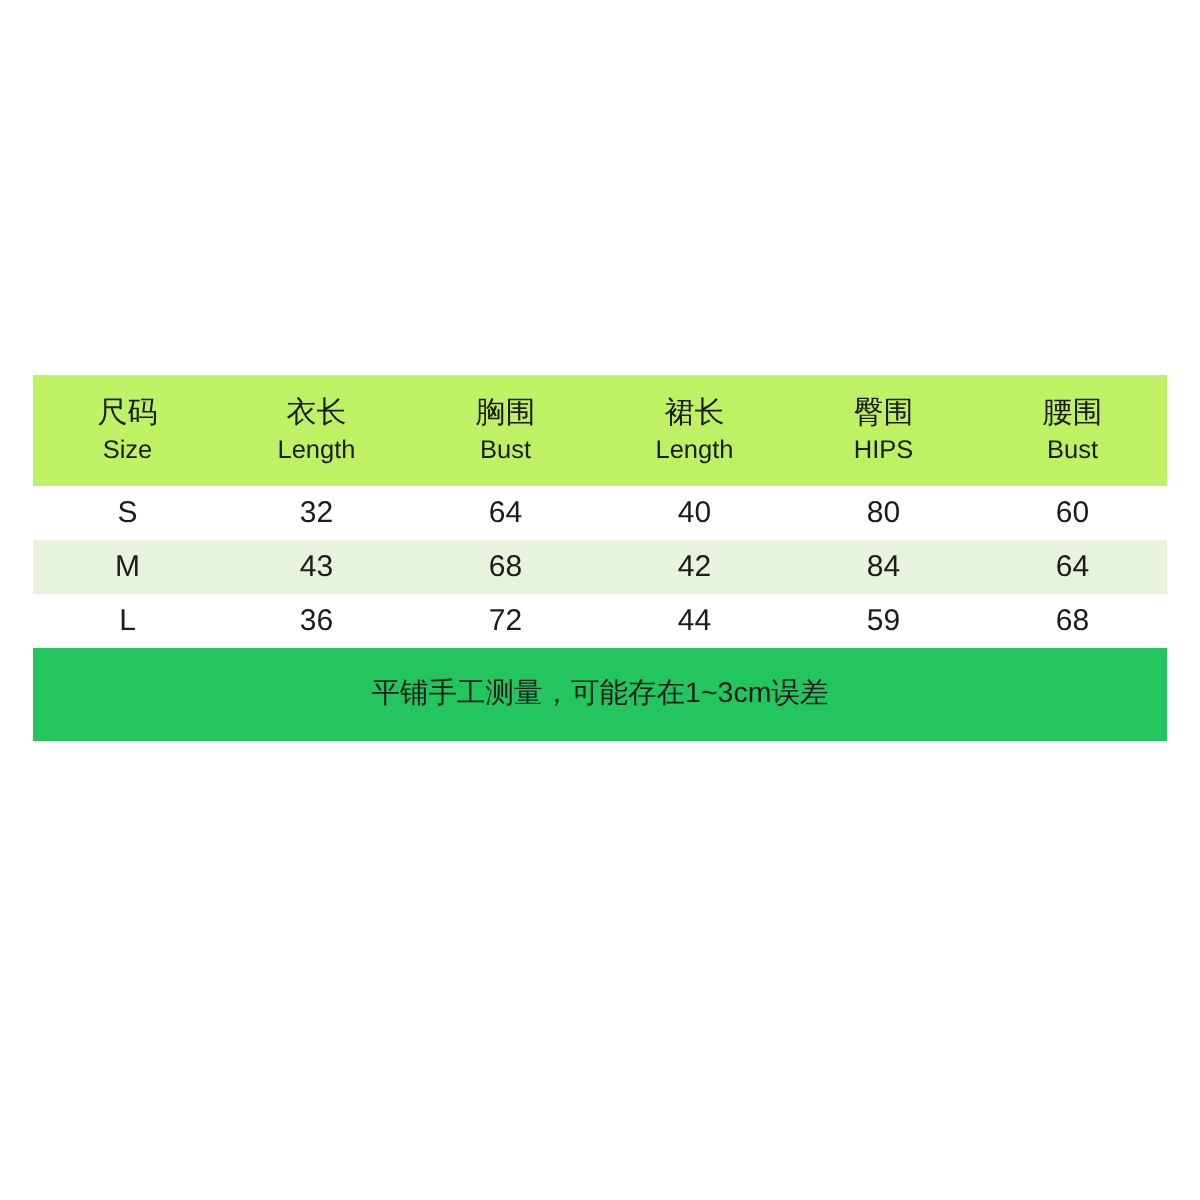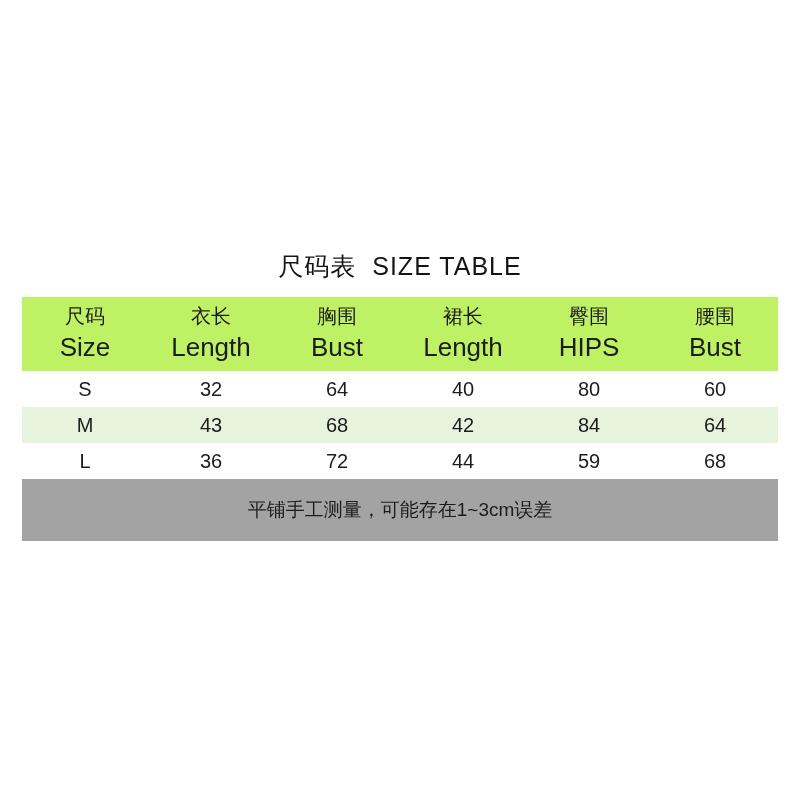--- a/index.html
+++ b/index.html
@@ -53,50 +53,49 @@
     height: 62px;
     padding: 6px 0;
   }
   .head-cn {
     display: block;
     font-size: 20px;
     line-height: 1.35;
   }
   .head-en {
     display: block;
-    font-size: 26px;
+    font-size: 17px;
     line-height: 1.35;
   }
   tr.data-row td {
     height: 36px;
     font-size: 20px;
   }
   tr.row-odd td {
     background: #ffffff;
   }
   tr.row-even td {
     background: #e7f3dd;
   }
   tr.note-row td {
-    background: #a3a3a3;
+    background: #22c55e;
     height: 62px;
     font-size: 19px;
     color: #1c1c1c;
   }
   .note-text {
     display: block;
     line-height: 62px;
   }
 </style>
 </head>
 <body>
 
 <div class="page">
   <div class="size-table-wrap">
-    <div class="table-title">尺码表  SIZE TABLE</div>
     <table class="size-table">
       <tbody>
         <tr class="head-row">
           <td>
             <span class="head-cn">尺码</span>
             <span class="head-en">Size</span>
           </td>
           <td>
             <span class="head-cn">衣长</span>
             <span class="head-en">Length</span>

